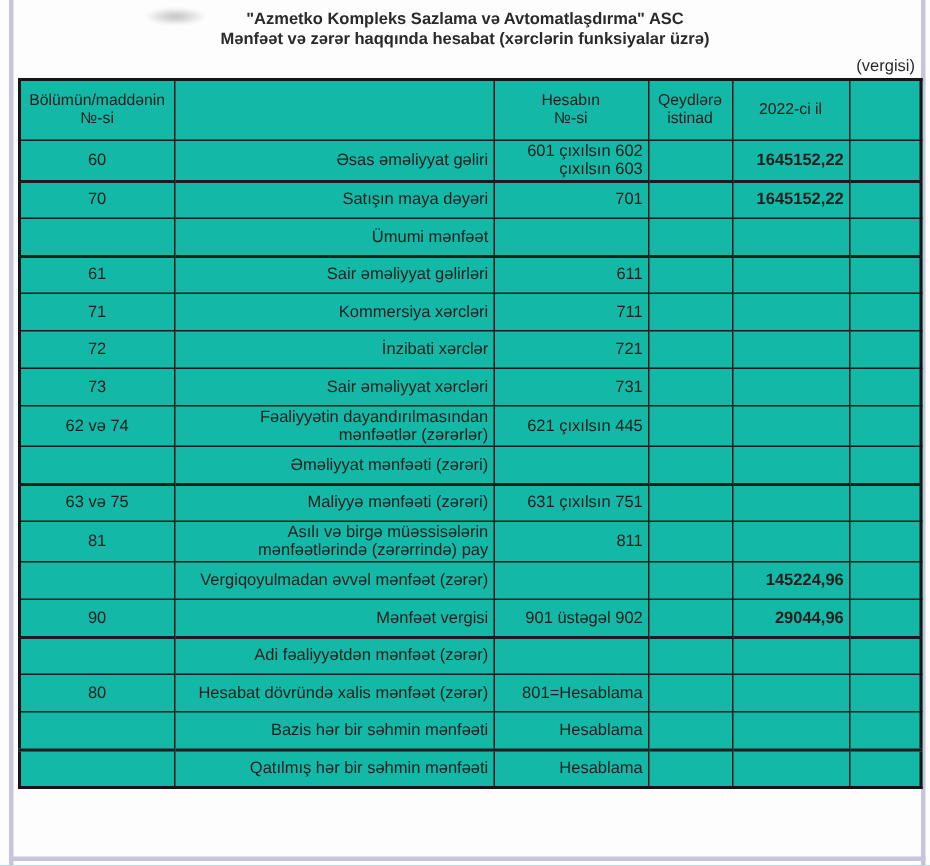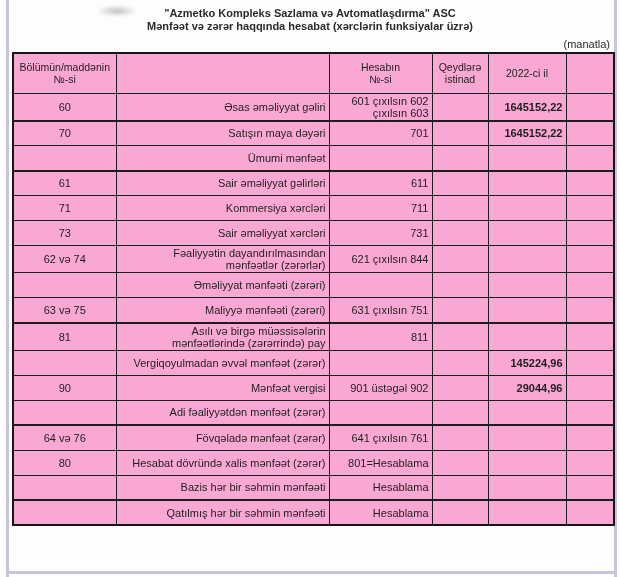--- a/index.html
+++ b/index.html
@@ -33,21 +33,21 @@
   }
   .currency-note {
     position: absolute; top: 38px; right: 10px;
     font-size: 11px; color: #2a2a2a;
   }
   table.report {
     position: absolute; left: 12px; top: 52px;
     width: 601px;
     border-collapse: collapse;
     table-layout: fixed;
-    background: #f9a8d4;
+    background: #14b8a6;
   }
   table.report th, table.report td {
     border: 1px solid #1c1c1c;
     font-size: 11px;
     color: #1e1e1e;
     vertical-align: middle;
     overflow: hidden;
   }
   table.report { border: 2px solid #151515; }
   table.report th {
@@ -80,21 +80,21 @@
   <div class="frame-left"></div>
   <div class="frame-right"></div>
   <div class="frame-bottom"></div>
   <div class="smudge"></div>
 
   <div class="title-block">
     <div class="title-line">"Azmetko Kompleks Sazlama və Avtomatlaşdırma" ASC</div>
     <div class="title-line">Mənfəət və zərər haqqında hesabat (xərclərin funksiyalar üzrə)</div>
   </div>
 
-  <div class="currency-note">(manatla)</div>
+  <div class="currency-note">(vergisi)</div>
 
   <table class="report">
     <colgroup>
       <col style="width:103px">
       <col style="width:213px">
       <col style="width:103px">
       <col style="width:56px">
       <col style="width:78px">
       <col style="width:48px">
     </colgroup>
@@ -147,31 +147,39 @@
   </tr>
         <tr>
     <td class="c-section">71</td>
     <td class="c-name">Kommersiya xərcləri</td>
     <td class="c-account">711</td>
     <td class="c-notes"></td>
     <td class="c-value"></td>
     <td class="c-extra"></td>
   </tr>
         <tr>
+    <td class="c-section">72</td>
+    <td class="c-name">İnzibati xərclər</td>
+    <td class="c-account">721</td>
+    <td class="c-notes"></td>
+    <td class="c-value"></td>
+    <td class="c-extra"></td>
+  </tr>
+        <tr>
     <td class="c-section">73</td>
     <td class="c-name">Sair əməliyyat xərcləri</td>
     <td class="c-account">731</td>
     <td class="c-notes"></td>
     <td class="c-value"></td>
     <td class="c-extra"></td>
   </tr>
         <tr>
     <td class="c-section">62 və 74</td>
     <td class="c-name">Fəaliyyətin dayandırılmasından mənfəətlər (zərərlər)</td>
-    <td class="c-account">621 çıxılsın 844</td>
+    <td class="c-account">621 çıxılsın 445</td>
     <td class="c-notes"></td>
     <td class="c-value"></td>
     <td class="c-extra"></td>
   </tr>
         <tr>
     <td class="c-section"></td>
     <td class="c-name">Əməliyyat mənfəəti (zərəri)</td>
     <td class="c-account"></td>
     <td class="c-notes"></td>
     <td class="c-value"></td>
@@ -211,28 +219,20 @@
   </tr>
         <tr>
     <td class="c-section"></td>
     <td class="c-name">Adi fəaliyyətdən mənfəət (zərər)</td>
     <td class="c-account"></td>
     <td class="c-notes"></td>
     <td class="c-value"></td>
     <td class="c-extra"></td>
   </tr>
         <tr>
-    <td class="c-section">64 və 76</td>
-    <td class="c-name">Fövqəladə mənfəət (zərər)</td>
-    <td class="c-account">641 çıxılsın 761</td>
-    <td class="c-notes"></td>
-    <td class="c-value"></td>
-    <td class="c-extra"></td>
-  </tr>
-        <tr>
     <td class="c-section">80</td>
     <td class="c-name">Hesabat dövründə xalis mənfəət (zərər)</td>
     <td class="c-account">801=Hesablama</td>
     <td class="c-notes"></td>
     <td class="c-value"></td>
     <td class="c-extra"></td>
   </tr>
         <tr>
     <td class="c-section"></td>
     <td class="c-name">Bazis hər bir səhmin mənfəəti</td>

